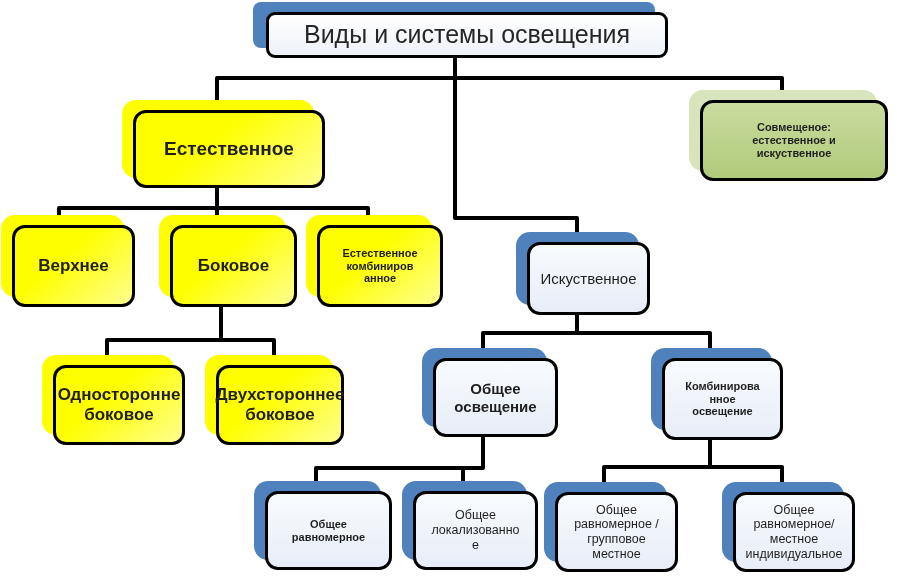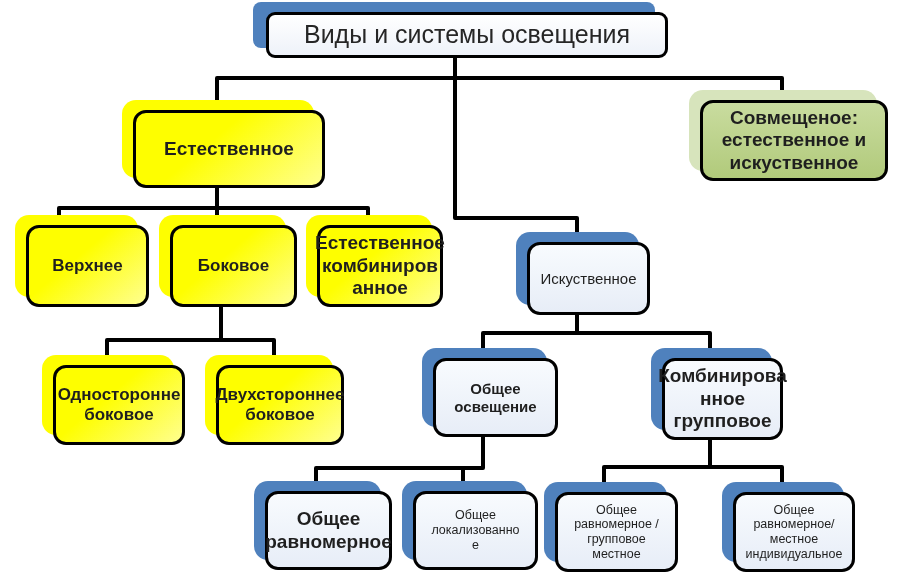--- a/index.html
+++ b/index.html
@@ -28,21 +28,21 @@
   .n-yellow .box{background:linear-gradient(140deg,#fefe00 40%,#ffff8f 100%);}
   .n-green .shadow{background:#D7E4BC;}
   .n-green .box{background:linear-gradient(180deg,#c9dc9f 0%,#b1ca7b 100%);}
   .n-title .shadow{border-radius:8px;transform:translate(-13px,-10px);}
   .n-title .box{border-radius:9px;background:linear-gradient(180deg,#ffffff 0%,#eef2f9 100%);}
   
   .t-title span{font-size:25px;font-weight:400;color:#262626;}
   .t-b19 span{font-size:19px;font-weight:bold;}
   .t-b17 span{font-size:17px;font-weight:bold;}
   .t-b15 span{font-size:15px;font-weight:bold;}
-  .t-b14 span{font-size:19px;font-weight:bold;}
+  .t-b14 span{font-size:11px;font-weight:bold;}
   .t-b13 span{font-size:17px;font-weight:bold;}
   .t-r15 span{font-size:15px;font-weight:400;}
   .t-r12 span{font-size:12.5px;font-weight:400;}
 </style>
 </head>
 <body>
 
 <div id="stage">
 
   <svg id="wires" width="897" height="582" viewBox="0 0 897 582">
@@ -67,21 +67,21 @@
     </div>
   </div>
 
   <div class="node n-yellow t-b19" style="left:133px;top:110px;width:192px;height:78px">
     <div class="shadow"></div>
     <div class="box">
       <span>Естественное</span>
     </div>
   </div>
 
-  <div class="node n-yellow t-b17" style="left:26px;top:225px;width:123px;height:82px">
+  <div class="node n-yellow t-b17" style="left:12px;top:225px;width:123px;height:82px">
     <div class="shadow"></div>
     <div class="box">
       <span>Верхнее</span>
     </div>
   </div>
 
   <div class="node n-yellow t-b17" style="left:170px;top:225px;width:127px;height:82px">
     <div class="shadow"></div>
     <div class="box">
       <span>Боковое</span>
@@ -126,21 +126,21 @@
       <span>Общее
 освещение</span>
     </div>
   </div>
 
   <div class="node n-blue t-b14" style="left:662px;top:358px;width:121px;height:82px">
     <div class="shadow"></div>
     <div class="box">
       <span>Комбинирова
 нное
-групповое</span>
+освещение</span>
     </div>
   </div>
 
   <div class="node n-blue t-b14" style="left:265px;top:491px;width:127px;height:79px">
     <div class="shadow"></div>
     <div class="box">
       <span>Общее
 равномерное</span>
     </div>
   </div>

